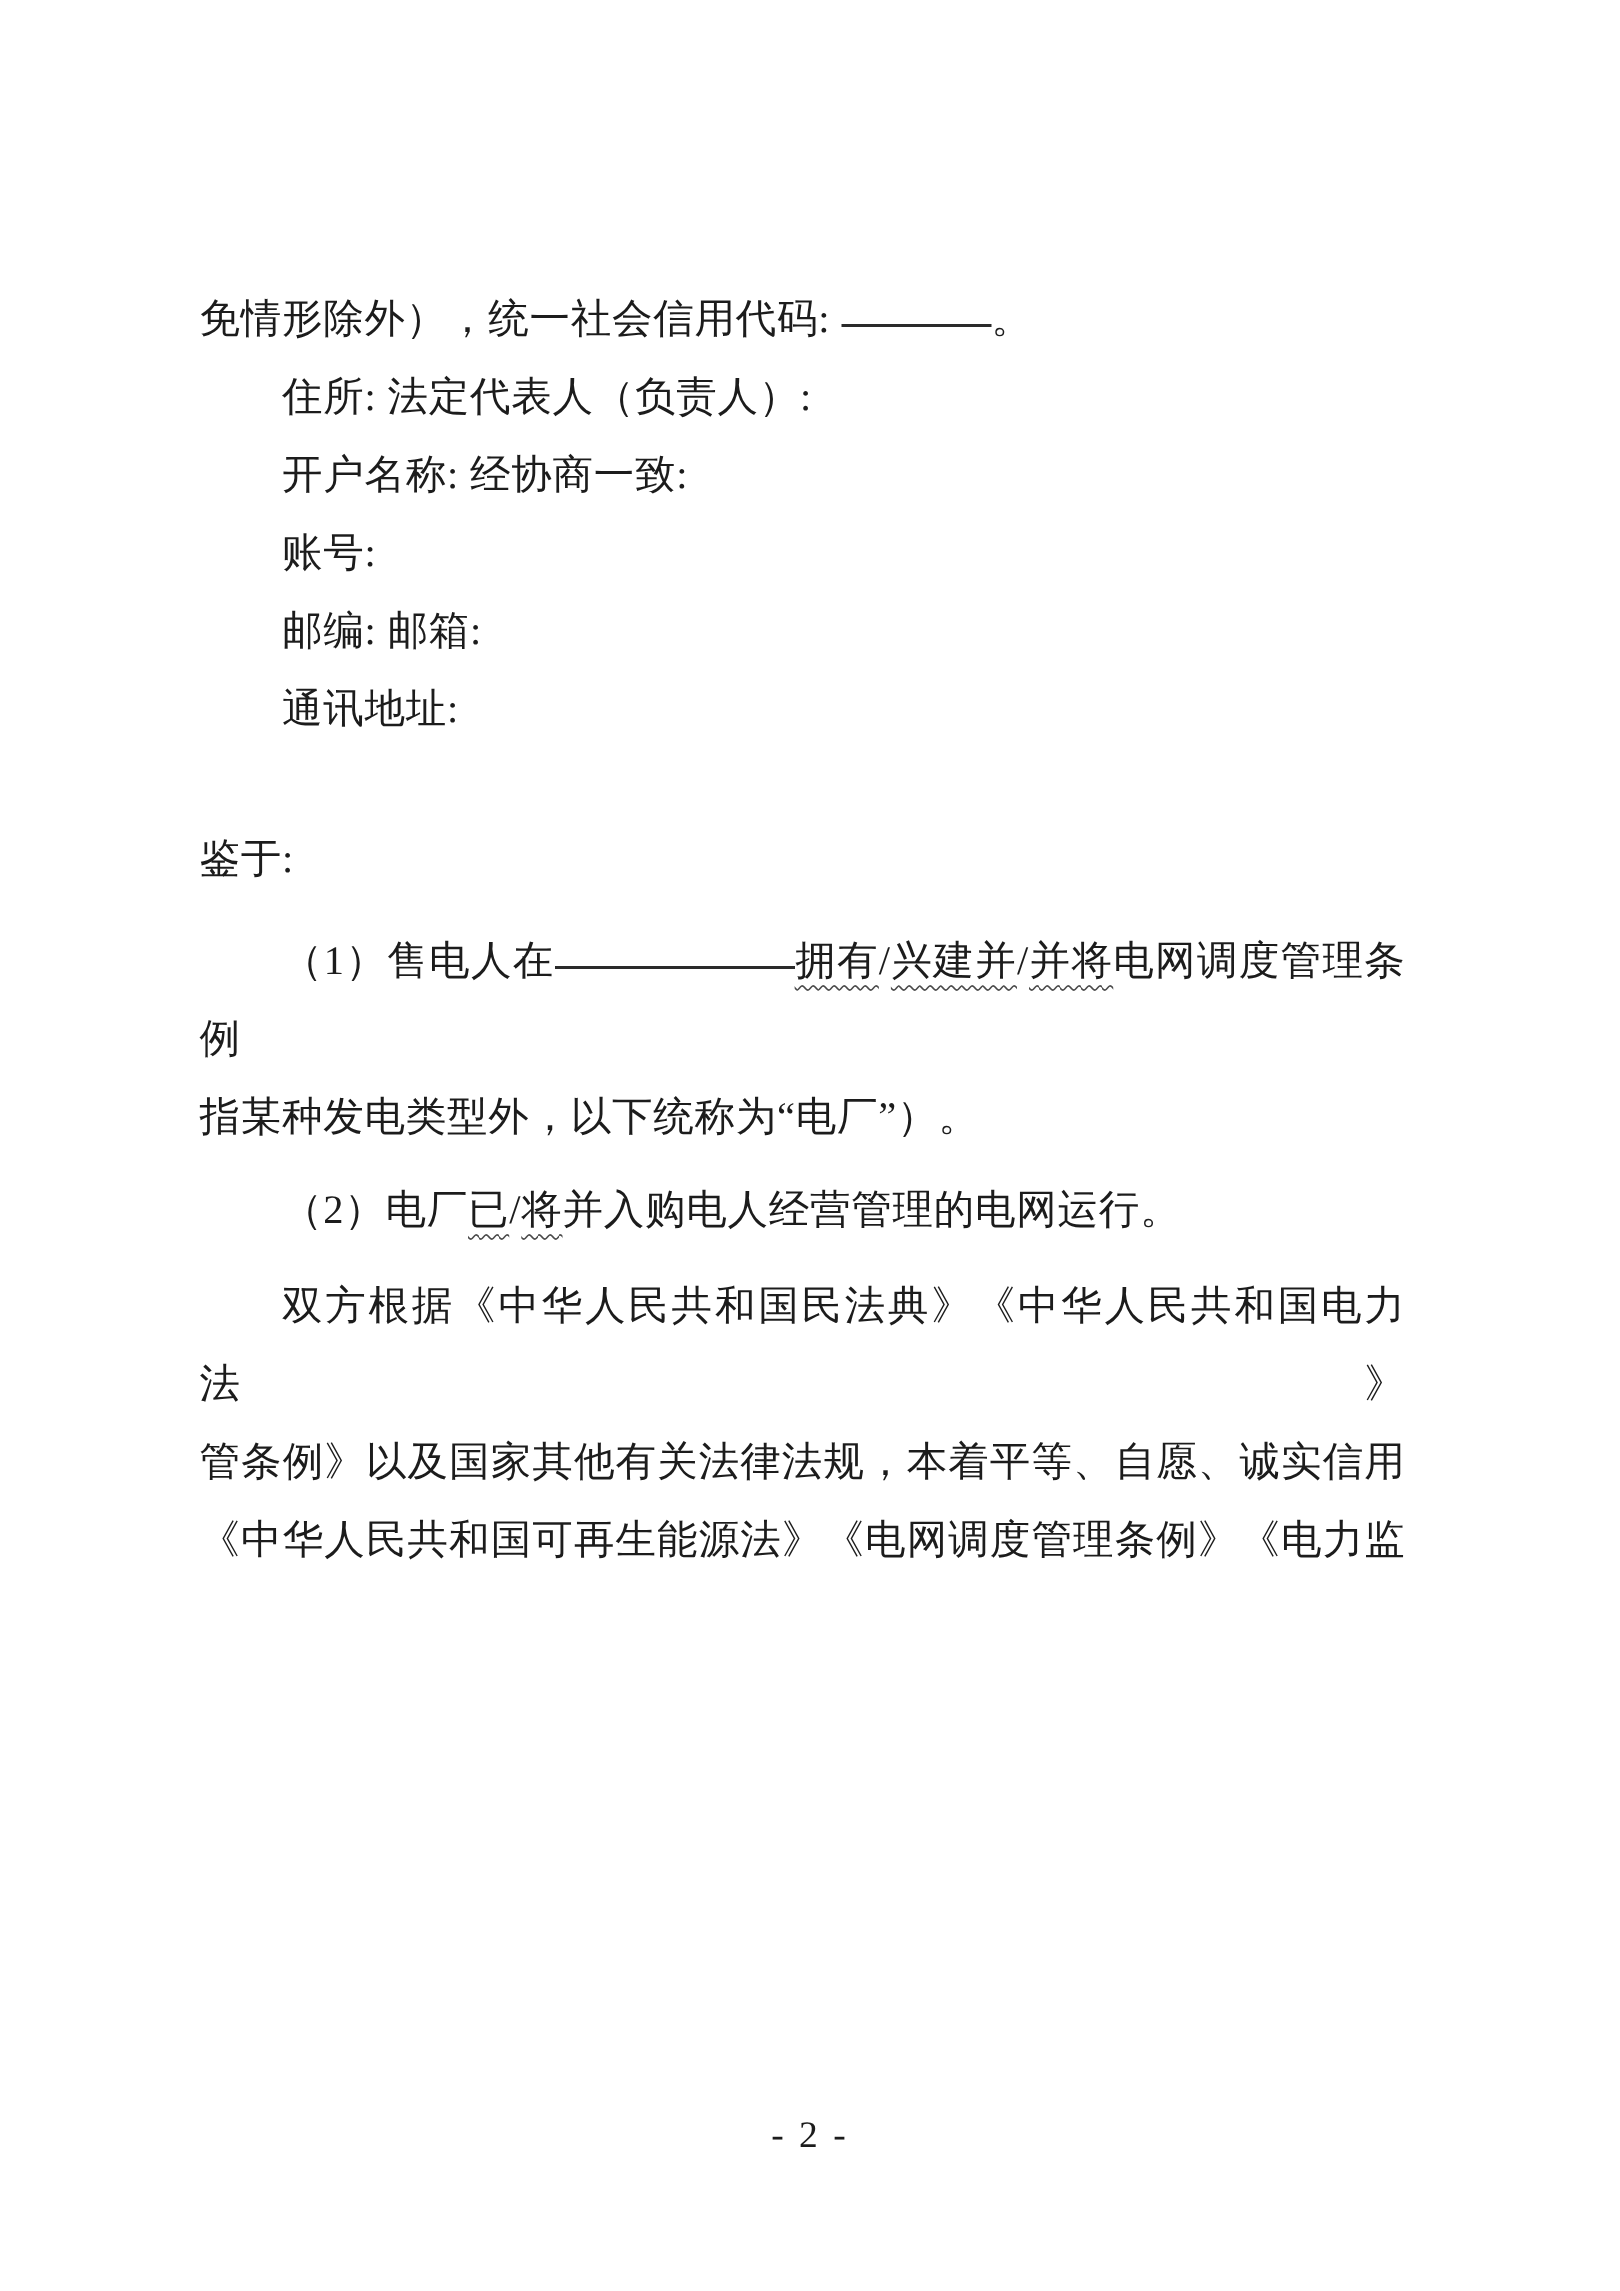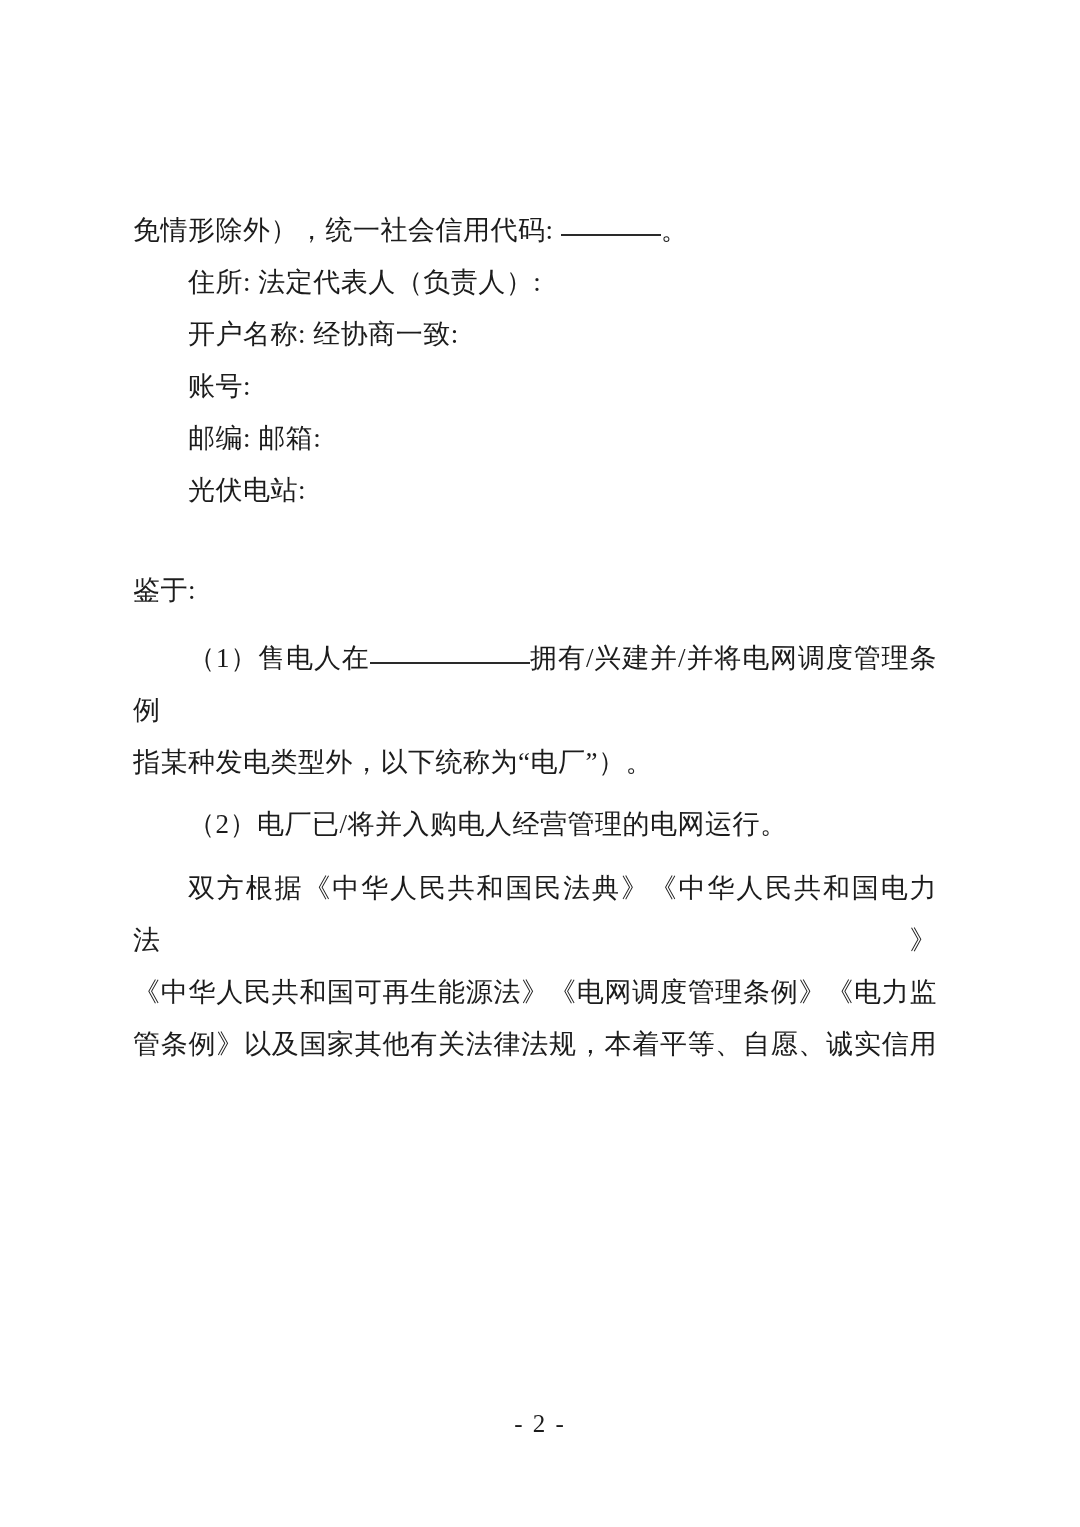--- a/index.html
+++ b/index.html
@@ -14,21 +14,21 @@
     height: 1527px;
     background: #ffffff;
     font-family: "Liberation Serif", "DejaVu Serif", serif;
     color: #1c1c1c;
     box-sizing: border-box;
   }
   .content {
     position: absolute;
     left: 133px;
     right: 143px;
-    top: 204px;
+    top: 186px;
   }
   .line {
     font-size: 27px;
     line-height: 52px;
     min-height: 52px;
     white-space: normal;
     letter-spacing: 0.5px;
   }
   .indent { text-indent: 55px; }
   .fill {
@@ -36,20 +36,21 @@
     text-align-last: justify;
   }
   .blank {
     display: inline-block;
     border-bottom: 2px solid #2a2a2a;
     height: 30px;
     vertical-align: baseline;
     text-indent: 0;
   }
   .wavy {
+    text-decoration: underline;
     text-decoration-style: wavy;
     text-decoration-thickness: 1px;
     text-decoration-color: #4a4a4a;
     text-underline-offset: 7px;
   }
   .footer {
     position: absolute;
     left: 0;
     right: 0;
     top: 1404px;
@@ -63,23 +64,23 @@
 </head>
 <body>
 
 <div class="page">
   <div class="content">
       <div class="line"><span class="plain">免情形除外），统一社会信用代码: </span><span class="blank" style="width: 100px;">&nbsp;</span><span class="plain">。</span></div>
       <div class="line indent"><span class="plain">住所: 法定代表人（负责人）:</span></div>
       <div class="line indent"><span class="plain">开户名称: 经协商一致:</span></div>
       <div class="line indent"><span class="plain">账号:</span></div>
       <div class="line indent"><span class="plain">邮编: 邮箱:</span></div>
-      <div class="line indent"><span class="plain">光伏电站:</span></div>
+      <div class="line indent"><span class="plain">通讯地址:</span></div>
       <div class="line" style="margin-top: 48px;"><span class="plain">鉴于:</span></div>
       <div class="line indent fill" style="margin-top: 16px;"><span class="plain">（1）售电人在</span><span class="blank" style="width: 160px;">&nbsp;</span><span class="wavy">拥有</span><span class="plain">/</span><span class="wavy">兴建并</span><span class="plain">/</span><span class="wavy">并将</span><span class="plain">电网调度管理条例</span></div>
       <div class="line"><span class="plain">指某种发电类型外，以下统称为“电厂”）。</span></div>
       <div class="line indent" style="margin-top: 10px;"><span class="plain">（2）电厂</span><span class="wavy">已</span><span class="plain">/</span><span class="wavy">将</span><span class="plain">并入购电人经营管理的电网运行。</span></div>
       <div class="line indent fill" style="margin-top: 12px;"><span class="plain">双方根据《中华人民共和国民法典》《中华人民共和国电力法》</span></div>
+      <div class="line fill"><span class="plain">管条例》以及国家其他有关法律法规，本着平等、自愿、诚实信用</span></div>
       <div class="line fill"><span class="plain">《中华人民共和国可再生能源法》《电网调度管理条例》《电力监</span></div>
-      <div class="line fill"><span class="plain">管条例》以及国家其他有关法律法规，本着平等、自愿、诚实信用</span></div>
     </div>
   <div class="footer">- 2 -</div>
 </div>
 
 </body></html>

